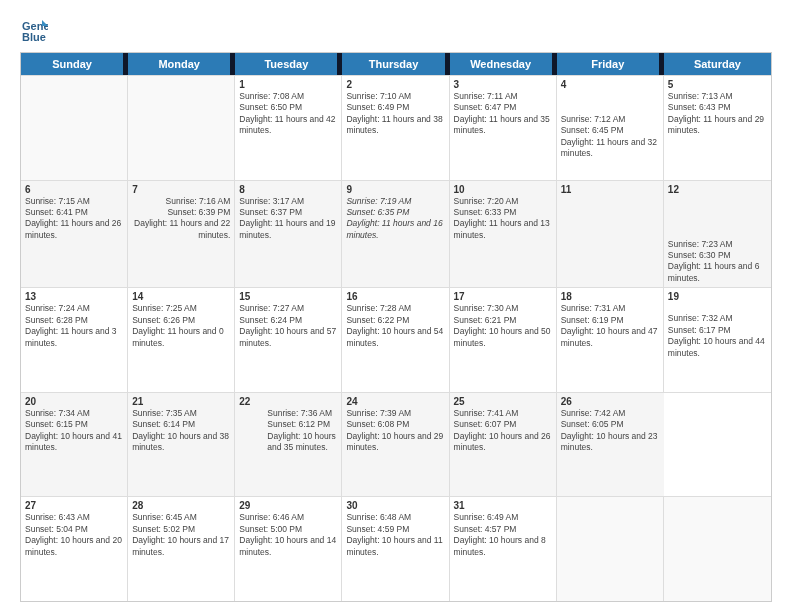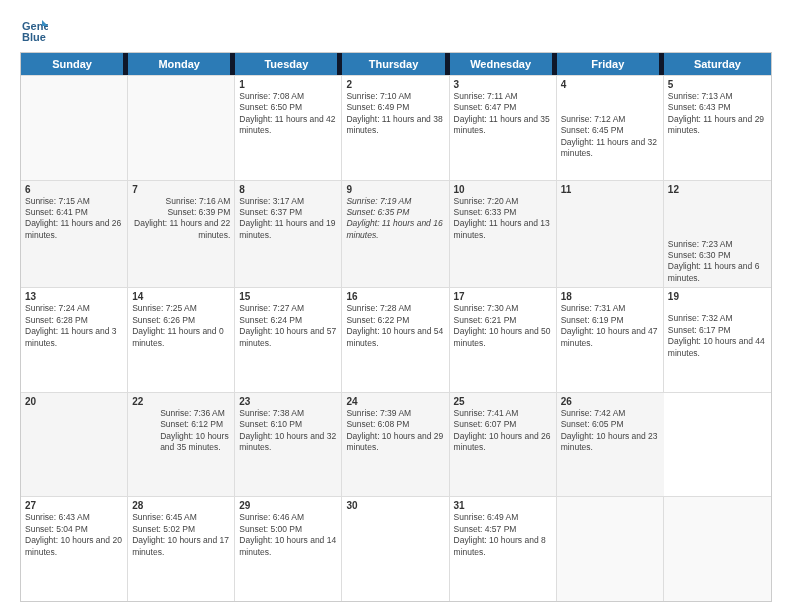--- a/index.html
+++ b/index.html
@@ -248,34 +248,37 @@
           <div class="cal-cell">
             <span class="day-num">19</span>
             <div class="info" style="white-space: pre-line; margin-top: 11px;">Sunrise: 7:32 AM
 Sunset: 6:17 PM
 Daylight: 10 hours and 44 minutes.</div>
           </div>
         </div>
         <div class="cal-row">
           <div class="cal-cell shaded">
             <span class="day-num">20</span>
+            <div class="info" style="white-space: pre-line;">Sunrise: 7:34 AM
+Sunset: 6:15 PM
+Daylight: 10 hours and 41 minutes.</div>
+          </div>
+          <div class="cal-cell shaded">
+            <span class="day-num">21</span>
+            <div class="info" style="white-space: pre-line;">Sunrise: 7:35 AM
+Sunset: 6:14 PM
+Daylight: 10 hours and 38 minutes.</div>
           </div>
           <div class="cal-cell shaded">
             <span class="day-num">22</span>
             <div class="info" style="white-space: pre-line; margin-left: 28px;">Sunrise: 7:36 AM
 Sunset: 6:12 PM
 Daylight: 10 hours and 35 minutes.</div>
           </div>
           <div class="cal-cell shaded">
-            <span class="day-num">23</span>
-            <div class="info" style="white-space: pre-line;">Sunrise: 7:38 AM
-Sunset: 6:10 PM
-Daylight: 10 hours and 32 minutes.</div>
-          </div>
-          <div class="cal-cell shaded">
             <span class="day-num">24</span>
             <div class="info" style="white-space: pre-line;">Sunrise: 7:39 AM
 Sunset: 6:08 PM
 Daylight: 10 hours and 29 minutes.</div>
           </div>
           <div class="cal-cell shaded">
             <span class="day-num">25</span>
             <div class="info" style="white-space: pre-line;">Sunrise: 7:41 AM
 Sunset: 6:07 PM
 Daylight: 10 hours and 26 minutes.</div>
@@ -301,20 +304,23 @@
 Daylight: 10 hours and 17 minutes.</div>
           </div>
           <div class="cal-cell">
             <span class="day-num">29</span>
             <div class="info" style="white-space: pre-line;">Sunrise: 6:46 AM
 Sunset: 5:00 PM
 Daylight: 10 hours and 14 minutes.</div>
           </div>
           <div class="cal-cell">
             <span class="day-num">30</span>
+            <div class="info" style="white-space: pre-line;">Sunrise: 6:48 AM
+Sunset: 4:59 PM
+Daylight: 10 hours and 11 minutes.</div>
           </div>
           <div class="cal-cell">
             <span class="day-num">31</span>
             <div class="info" style="white-space: pre-line;">Sunrise: 6:49 AM
 Sunset: 4:57 PM
 Daylight: 10 hours and 8 minutes.</div>
           </div>
           <div class="cal-cell empty"></div>
           <div class="cal-cell empty"></div>
         </div>

